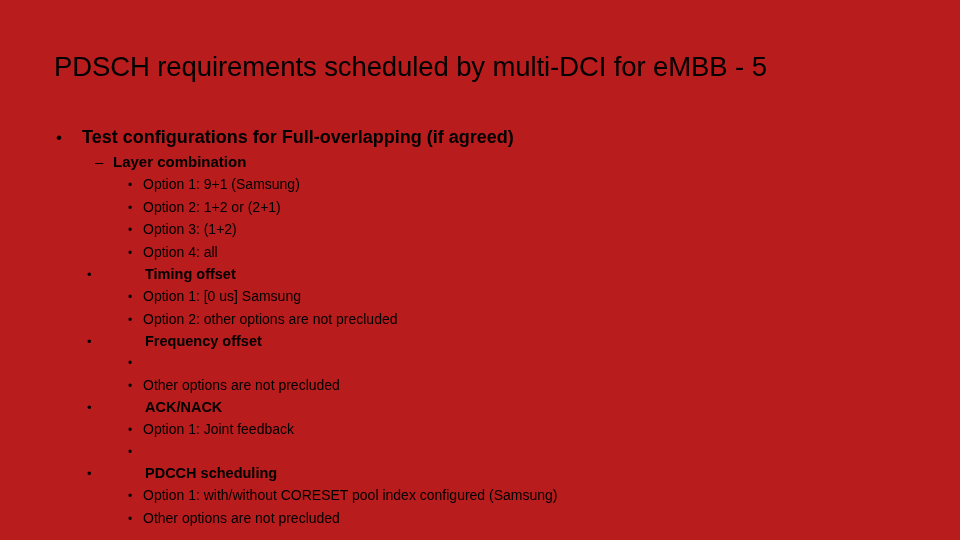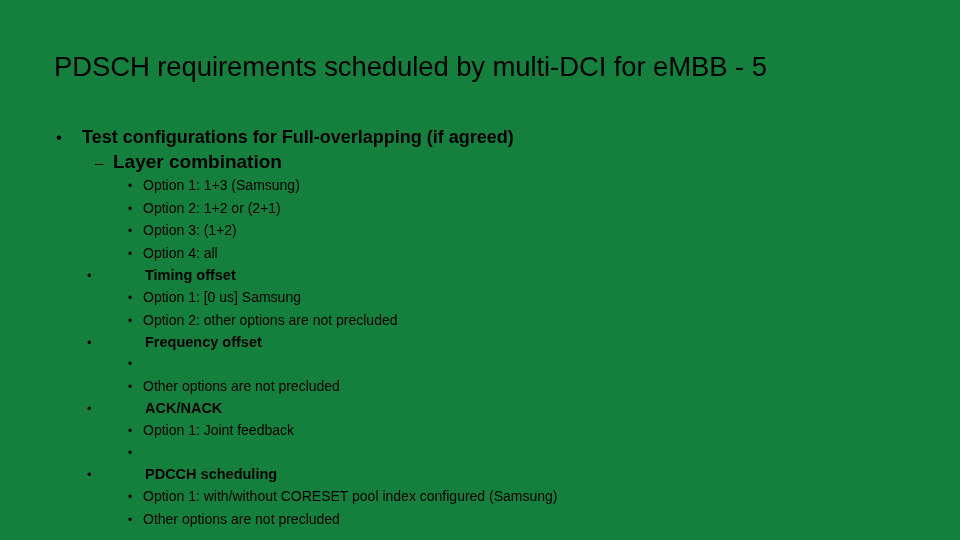--- a/index.html
+++ b/index.html
@@ -13,21 +13,21 @@
     overflow: hidden;
     font-family: "Liberation Sans", sans-serif;
     color: #000000;
     -webkit-font-smoothing: antialiased;
   }
 
   .slide {
     position: relative;
     width: 960px;
     height: 540px;
-    background: #15803d;
+    background: #b91c1c;
   }
 
   
   .slide-title {
     position: absolute;
     left: 54px;
     top: 50px;
     width: 860px;
     font-size: 27.5px;
     font-weight: 400;
@@ -79,21 +79,21 @@
   .lvl2 {
     padding-left: 95px;
     margin-bottom: 2px;
   }
   .lvl2 .bullet-mark {
     width: 18px;
     font-size: 15px;
     line-height: 21px;
   }
   .lvl2 .bullet-text {
-    font-size: 19px;
+    font-size: 15px;
     font-weight: bold;
     line-height: 21px;
   }
 
   
   .lvl2dot {
     padding-left: 87px;
     margin-bottom: 1px;
   }
   .lvl2dot .bullet-mark {
@@ -145,21 +145,21 @@
       <span class="bullet-text">Test configurations for Full-overlapping (if agreed)</span>
     </div>
 
     <div class="group">
       <div class="bullet-row lvl2">
         <span class="bullet-mark">–</span>
         <span class="bullet-text">Layer combination</span>
       </div>
       <div class="bullet-row lvl3">
         <span class="bullet-mark">•</span>
-        <span class="bullet-text">Option 1: 1+3 (Samsung)</span>
+        <span class="bullet-text">Option 1: 9+1 (Samsung)</span>
       </div>
       <div class="bullet-row lvl3">
         <span class="bullet-mark">•</span>
         <span class="bullet-text">Option 2: 1+2 or (2+1)</span>
       </div>
       <div class="bullet-row lvl3">
         <span class="bullet-mark">•</span>
         <span class="bullet-text">Option 3: (1+2)</span>
       </div>
       <div class="bullet-row lvl3">

